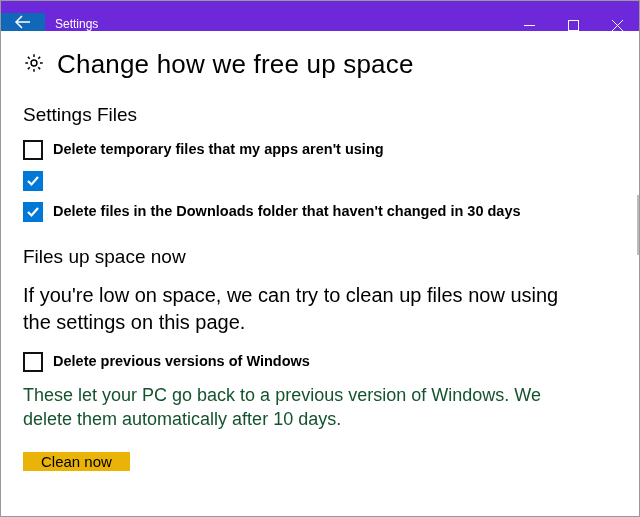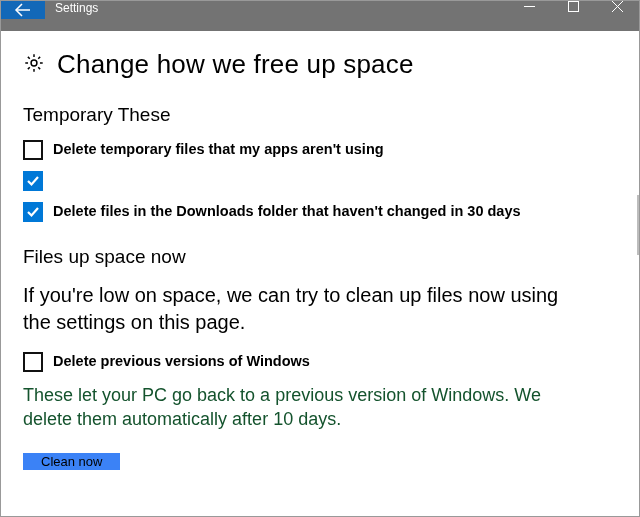--- a/index.html
+++ b/index.html
@@ -1,39 +1,39 @@
 <!DOCTYPE html>
 <html><head>
 <meta charset="utf-8">
 <style>
   * { box-sizing: border-box; margin: 0; padding: 0; }
   html, body { width: 640px; height: 517px; overflow: hidden; font-family: "Segoe UI", Arial, sans-serif; background: #fff; }
   .window { width: 640px; height: 517px; border: 1px solid #999; display: flex; flex-direction: column; background: #fff; }
-  .titlebar { height: 30px; background: #737373; display: flex; align-items: flex-start; color: #fff; flex-shrink: 0; }
+  .titlebar { height: 30px; background: #6d28d9; display: flex; align-items: flex-end; color: #fff; flex-shrink: 0; }
   .back-btn { width: 44px; background: #1268b8; display: flex; align-items: center; justify-content: center; }
   .back-btn svg { stroke: #fff; }
   .title-text { flex: 1; display: flex; align-items: center; padding-left: 10px; font-size: 12px; }
   .win-ctrls { display: flex; }
   .win-btn { width: 44px; display: flex; align-items: center; justify-content: center; }
   .win-btn svg { stroke: #fff; fill: none; }
   .content { flex: 1; padding: 18px 22px; overflow-y: auto; position: relative; color: #000; }
   .page-header { display: flex; align-items: center; margin-bottom: 24px; }
   .gear { margin-right: 12px; }
   .page-title { font-size: 26px; font-weight: 400; letter-spacing: 0.2px; }
   .section-h { font-size: 19px; font-weight: 400; margin-bottom: 14px; }
   .setting-row { display: flex; align-items: flex-start; margin-bottom: 11px; max-width: 560px; }
   .chk { width: 20px; height: 20px; border: 2px solid #111; flex-shrink: 0; margin-right: 10px; display: flex; align-items: center; justify-content: center; background: #fff; }
   .chk.checked { background: #0078d7; border-color: #0078d7; }
   .chk.checked svg { display: block; }
   .chk svg { display: none; stroke: #fff; stroke-width: 2.2; fill: none; }
   .setting-label { font-size: 14.5px; line-height: 1.35; padding-top: 0px; font-weight: bold; }
   .section { margin-bottom: 24px; }
   .body-text { font-size: 20px; max-width: 540px; margin-bottom: 16px; line-height: 1.35; }
   .muted { color: #14532d; font-size: 18px; max-width: 540px; line-height: 1.35; margin-top: 2px; margin-bottom: 20px; }
-  .btn { display: inline-block; background: #3b82f6; border: none; padding: 1px 18px; font-size: 13px; font-family: inherit; cursor: default; }
+  .btn { display: inline-block; background: #eab308; border: none; padding: 1px 18px; font-size: 15px; font-family: inherit; cursor: default; }
   
   .scroll-hint { position: absolute; right: 0; top: 164px; width: 2px; height: 60px; background: #bdbdbd; }
 </style>
 </head>
 <body>
 
 <div class="window">
   <div class="titlebar">
     <div class="back-btn">
       <svg width="18" height="18" viewBox="0 0 18 18" fill="none" stroke-width="1.5">
@@ -68,21 +68,21 @@
       <span class="gear">
         <svg width="22" height="22" viewBox="0 0 24 24" fill="none" stroke="#000" stroke-width="1.6">
           <circle cx="12" cy="12" r="3.2"></circle>
           <path d="M12 2.5v3M12 18.5v3M21.5 12h-3M5.5 12h-3M18.7 5.3l-2.1 2.1M7.4 16.6l-2.1 2.1M18.7 18.7l-2.1-2.1M7.4 7.4L5.3 5.3"></path>
         </svg>
       </span>
       <h1 class="page-title">Change how we free up space</h1>
     </div>
 
     <div class="section">
-      <h2 class="section-h">Temporary These</h2>
+      <h2 class="section-h">Settings Files</h2>
 
       <div class="setting-row">
         <span class="chk">
           
         </span>
         <span class="setting-label">Delete temporary files that my apps aren't using</span>
       </div>
 
       <div class="setting-row">
         <span class="chk checked">

